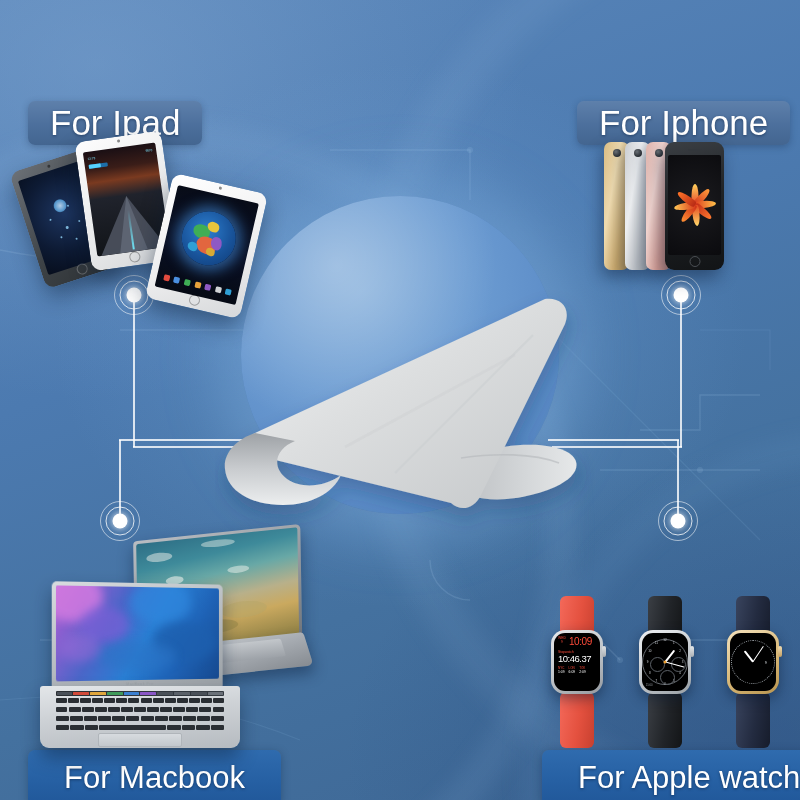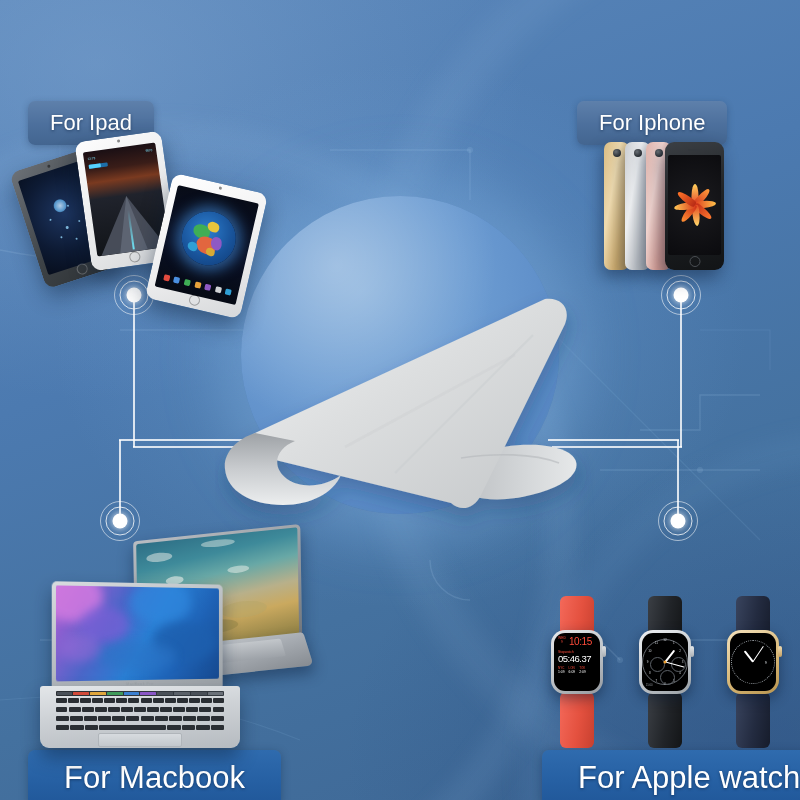--- a/index.html
+++ b/index.html
@@ -63,21 +63,21 @@
 
   
   .badge{
     position:absolute;display:flex;align-items:center;justify-content:center;
     color:#fff;border-radius:7px;white-space:nowrap;
     text-shadow:0 1px 3px rgba(10,30,60,.55);
   }
   .badge.top{
     background:linear-gradient(180deg,#5e80ab 0%,#4c6f9c 55%,#436590 100%);
     box-shadow:0 2px 7px rgba(20,40,70,.30);
-    font-size:22px;height:44px;padding:0 22px;
+    font-size:35px;height:44px;padding:0 22px;
   }
   .badge.bottom{
     background:linear-gradient(180deg,#2f6bae 0%,#2660a3 55%,#205799 100%);
     box-shadow:0 2px 8px rgba(12,34,64,.35);
     font-size:31px;height:56px;padding:0 36px;
   }
   #badge-ipad      {left:28px; top:101px;}
   #badge-iphone    {left:577px;top:101px;}
   #badge-macbook   {left:28px; top:750px;}
   #badge-watch     {left:542px;top:750px;}
@@ -597,24 +597,24 @@
         <div class="strap dn"></div>
       <div class="case">
           <div class="crown"></div>
         <div class="face">
           <div class="sw-face">
             <div class="sw-top">
               <div class="sw-date">
                 <div>WED</div>
                 <div>9</div>
               </div>
-              <div class="sw-time">10:15</div>
+              <div class="sw-time">10:09</div>
             </div>
             <div class="sw-lbl">Stopwatch</div>
-            <div class="sw-val">05:46.37</div>
+            <div class="sw-val">10:46.37</div>
             <div class="sw-cities">
               <div>
                   <div class="c">NYC</div>
                    <div class="t">1:09</div>
                 </div>
               <div>
                   <div class="c">LON</div>
                    <div class="t">6:09</div>
                 </div>
               <div>

